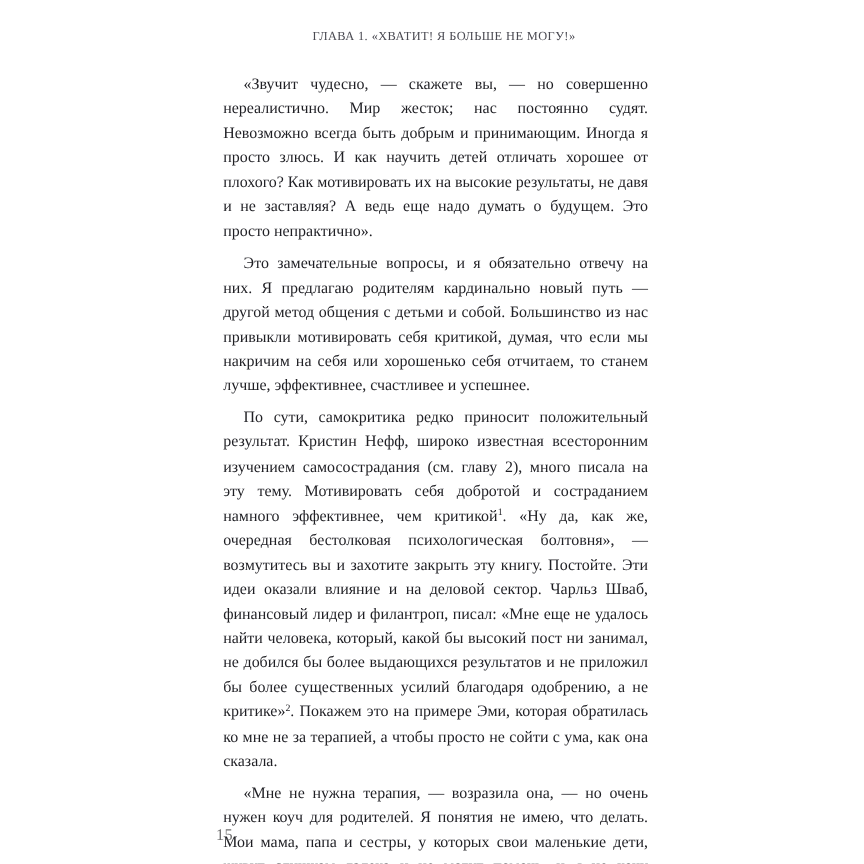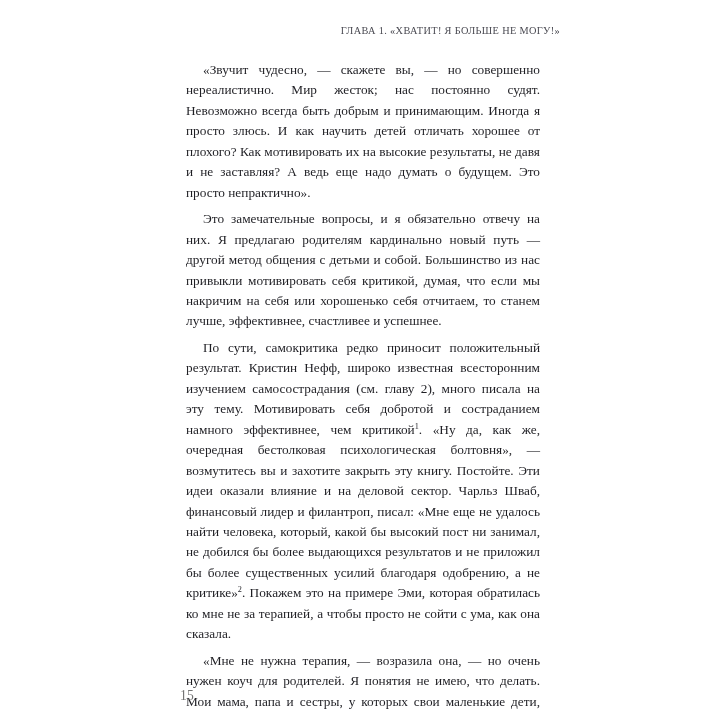--- a/index.html
+++ b/index.html
@@ -23,21 +23,21 @@
     height: 720px;
     background: #ffffff;
   }
 
   
   .running-header {
     position: absolute;
     top: 25px;
     left: 180px;
     width: 380px;
-    text-align: right;
+    text-align: center;
     font-family: "Liberation Serif", "DejaVu Serif", serif;
     font-size: 10.3px;
     letter-spacing: 0.35px;
     color: #4a4a52;
     white-space: nowrap;
   }
 
   
   .text-block {
     position: absolute;

